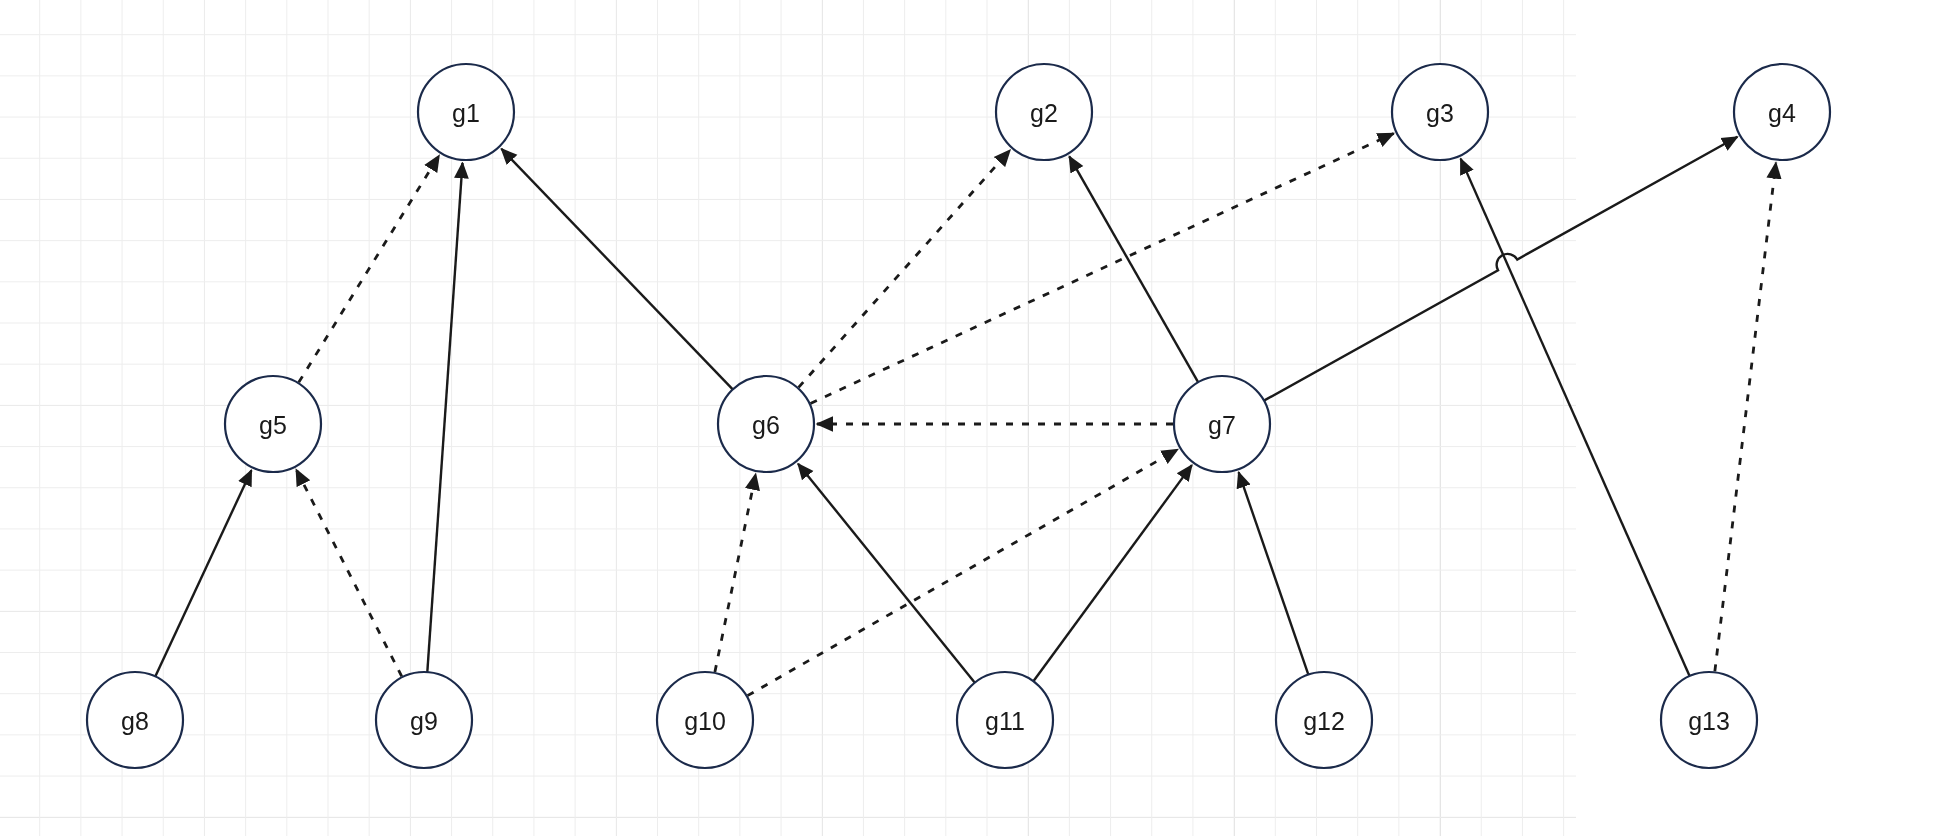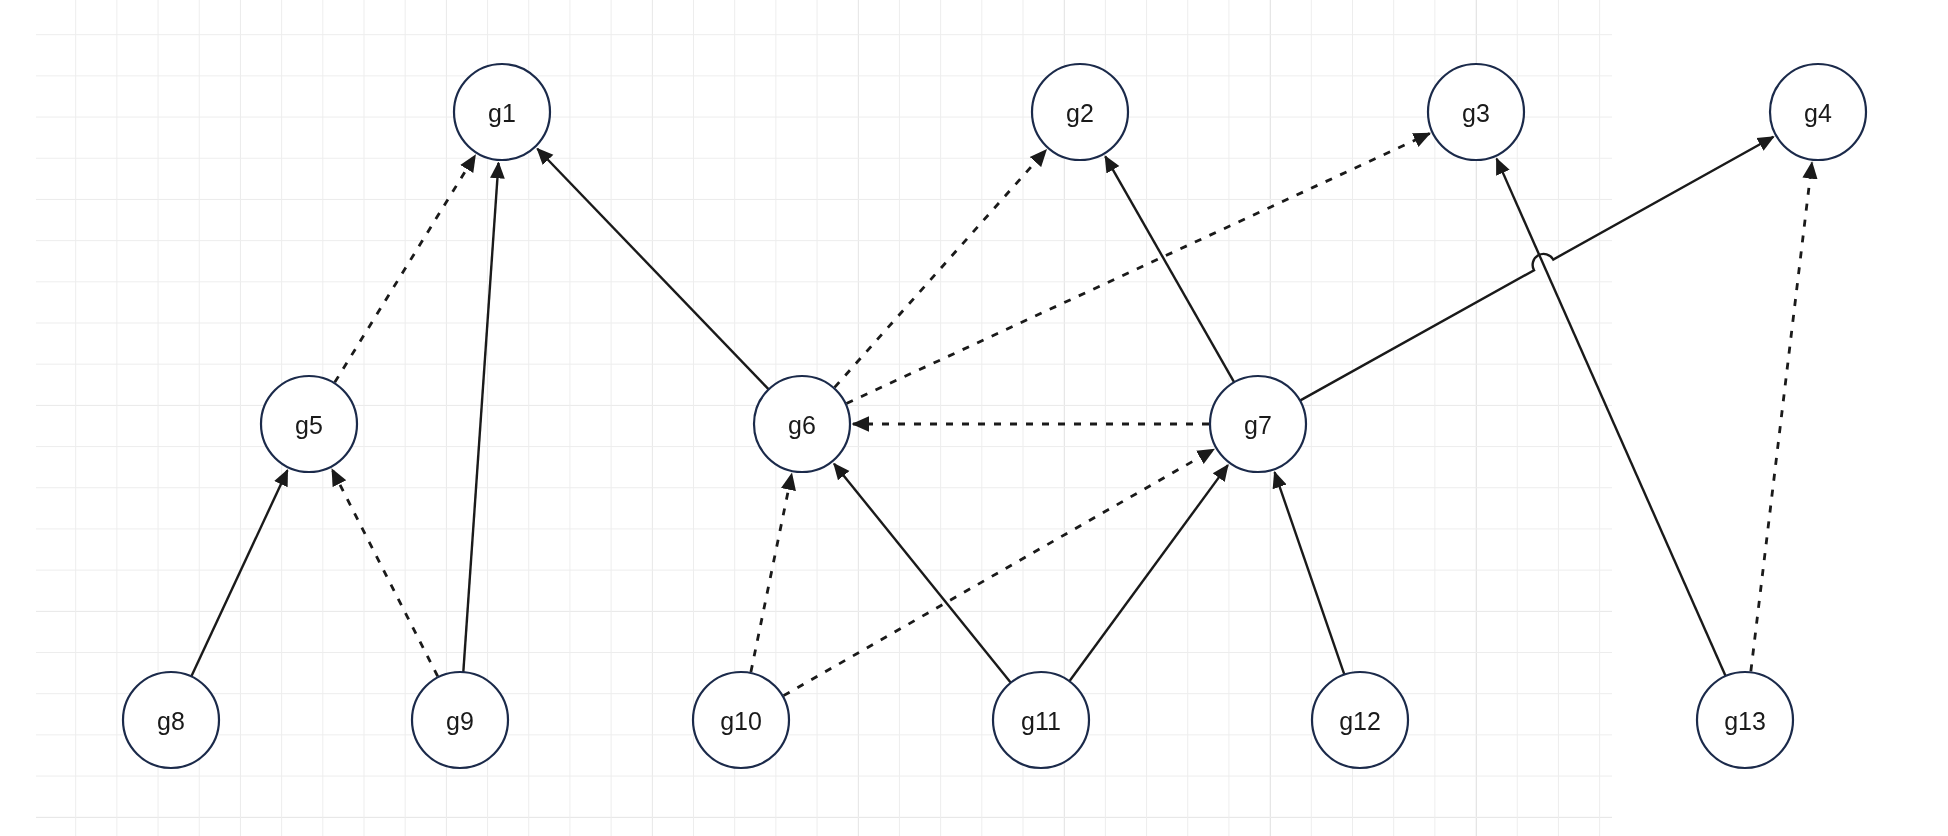--- a/index.html
+++ b/index.html
@@ -18,21 +18,20 @@
       linear-gradient(to right, #ededed 1px, transparent 1px),
       linear-gradient(to bottom, #ededed 1px, transparent 1px),
       linear-gradient(to right, #dcdcdc 1px, transparent 1px),
       linear-gradient(to bottom, #dcdcdc 1px, transparent 1px);
     background-size:
       41.2px 41.2px,
       41.2px 41.2px,
       206px 206px,
       206px 206px;
     background-position: -2px -7px, -2px -7px, -2px -7px, -2px -7px;
-    margin-left: 36px;
   }
   #graph { position: absolute; left: 0; top: 0; width: 1948px; height: 836px; }
   .node-circle {
     fill: #ffffff;
     stroke: #1b2a4a;
     stroke-width: 2.2;
   }
   .node-label {
     fill: #1a1a1a;
     font-family: "Liberation Sans", sans-serif;

